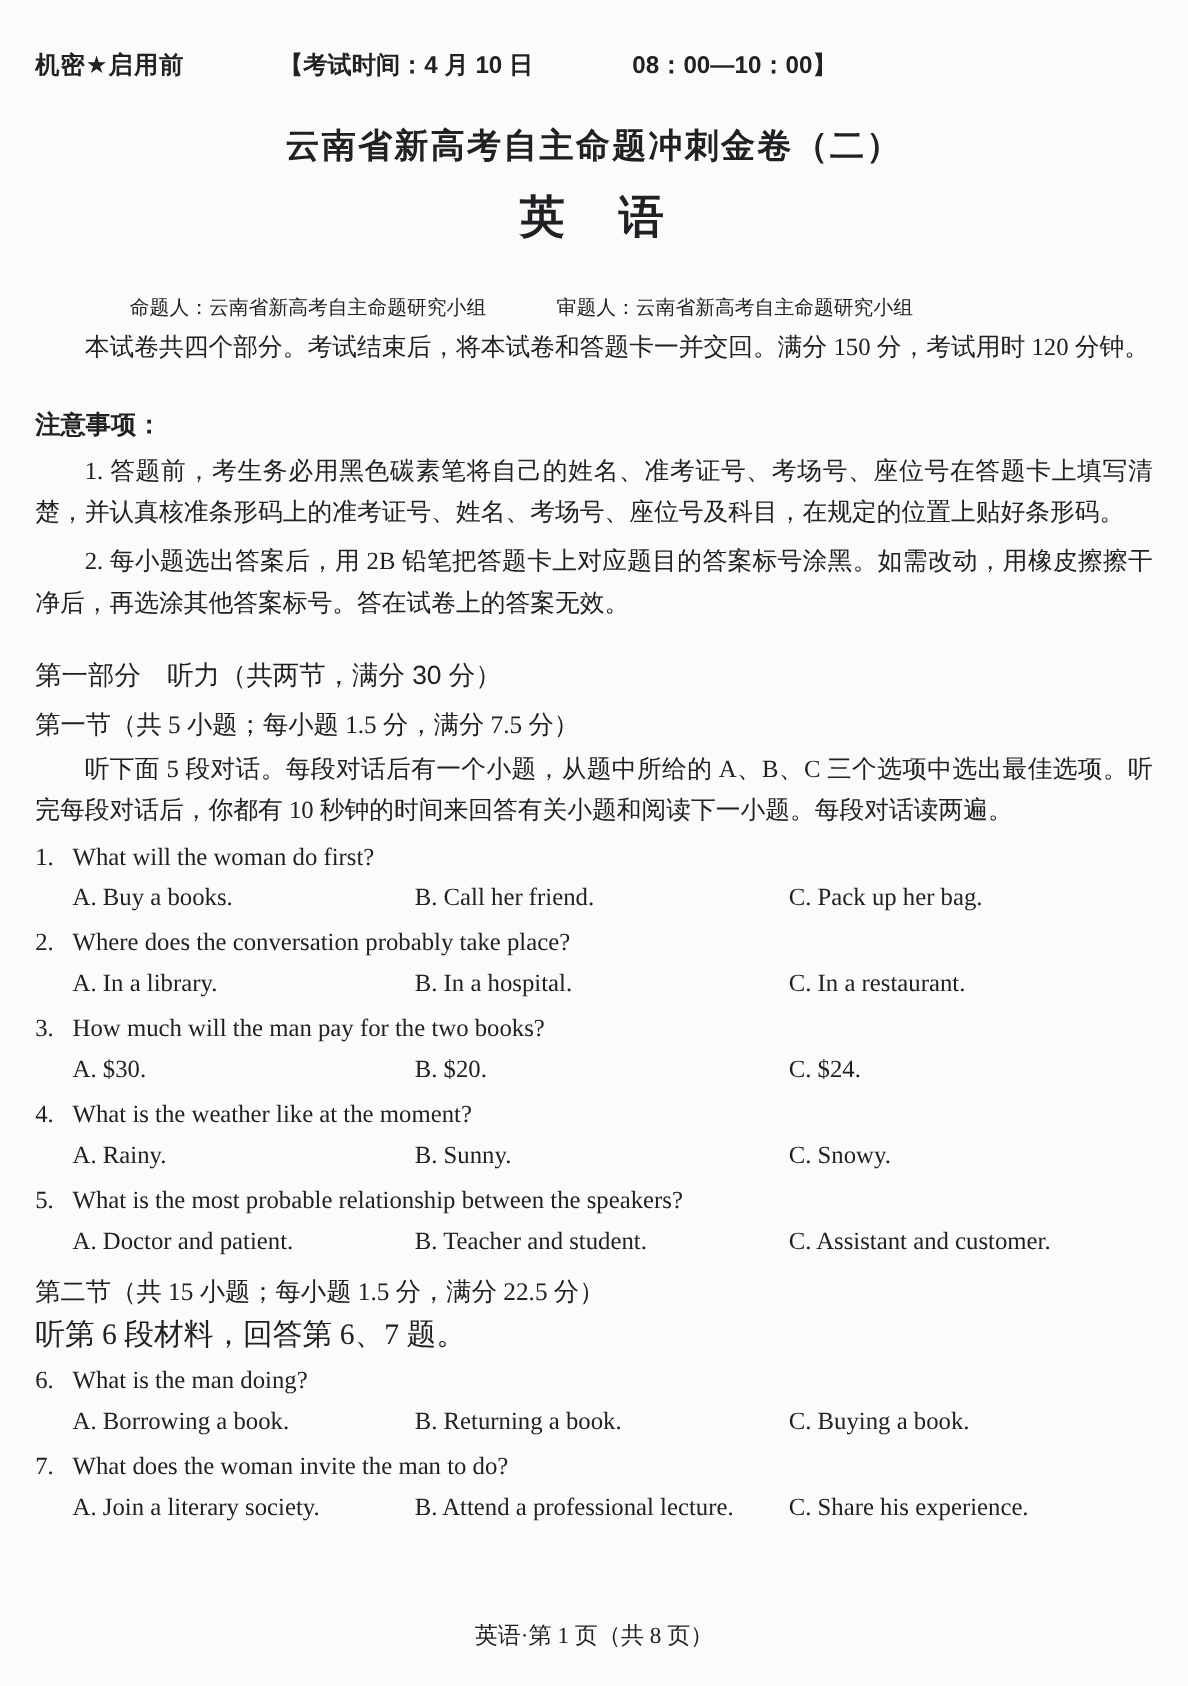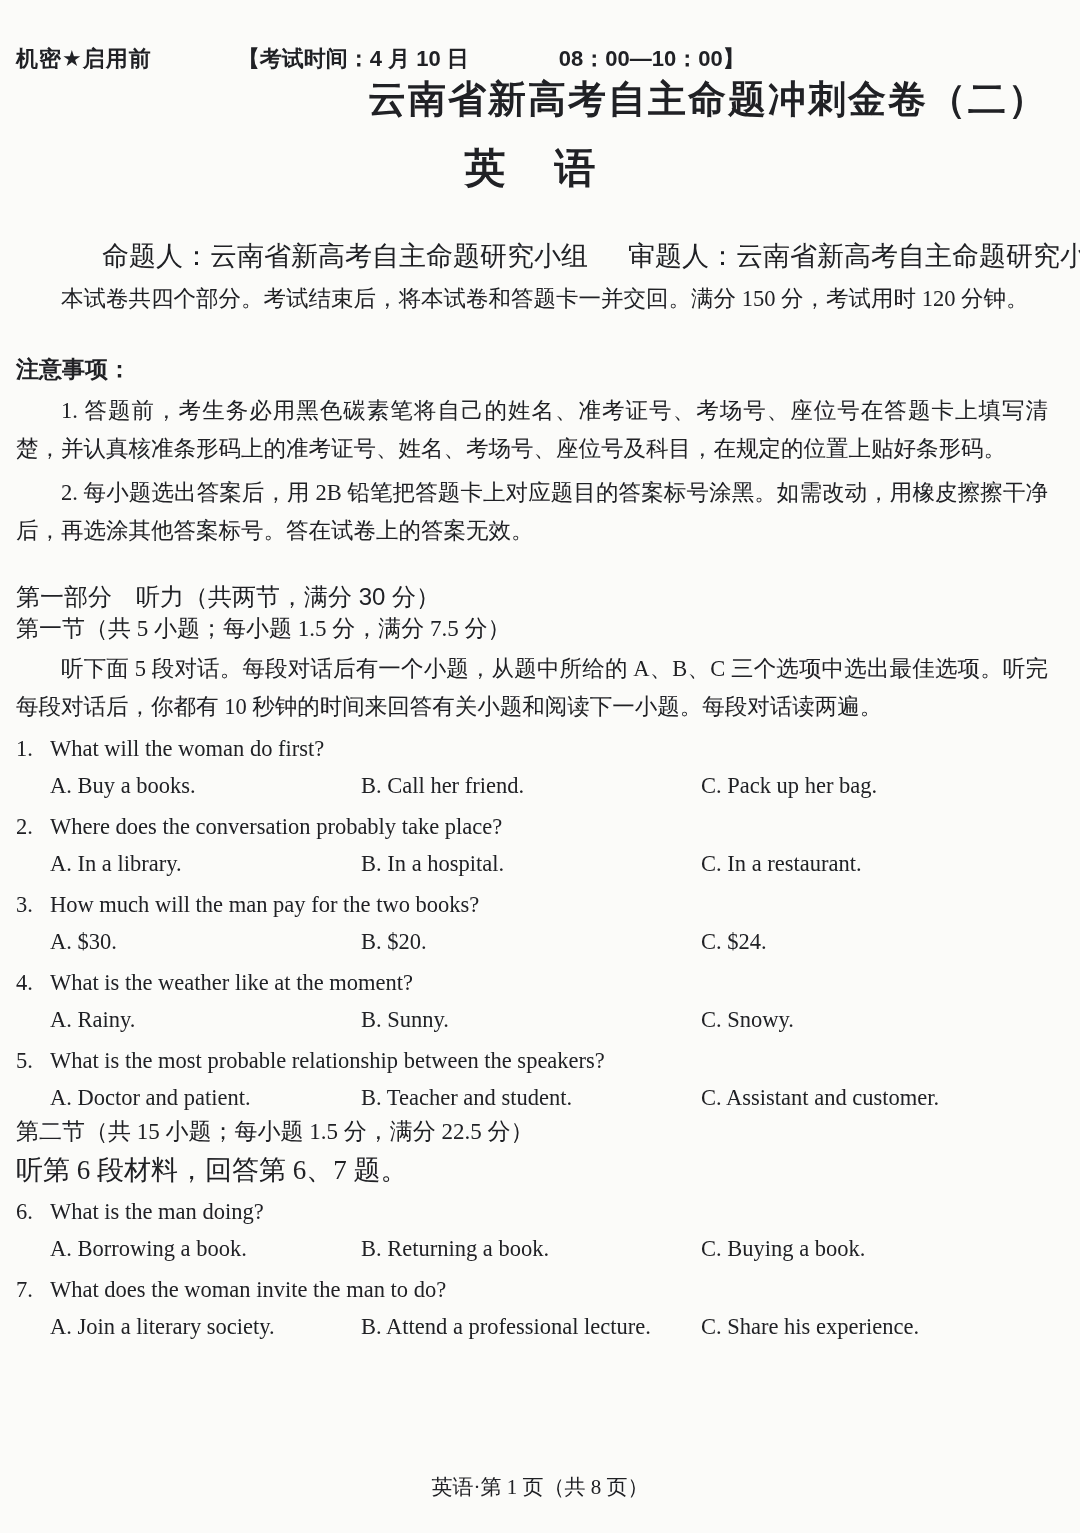--- a/index.html
+++ b/index.html
@@ -6,53 +6,54 @@
   html, body {
     width: 1080px; height: 1533px;
     background: #fbfbf9;
     font-family: "Liberation Serif", "DejaVu Serif", serif;
     color: #202125;
     overflow: hidden;
   }
   .page {
     position: relative;
     width: 1080px; height: 1533px;
-    padding: 44px 32px 0 16px;
+    padding: 44px 32px 0 32px;
   }
   .sans { font-family: "Liberation Sans", "DejaVu Sans", sans-serif; }
 
   .header-row {
     display: flex;
     align-items: baseline;
     font-weight: 700;
     font-size: 22px;
   }
   .header-confidential { letter-spacing: 1px; }
   .header-examtime { margin-left: 86px; }
   .header-timerange { margin-left: 90px; }
 
   .paper-title {
-    text-align: right;
-    font-size: 38px;
-    font-weight: 700;
+    text-align: center;
+    font-size: 31px;
+    font-weight: 700;
+    margin-top: 38px;
     letter-spacing: 2px;
   }
   .subject-title {
     text-align: center;
     font-size: 41px;
     font-weight: 700;
     margin-top: 16px;
     letter-spacing: 4px;
   }
 
   .setters {
     display: flex;
     padding-left: 86px;
-    gap: 40px;
-    font-size: 27px;
+    gap: 64px;
+    font-size: 18px;
     margin-top: 42px;
     white-space: nowrap;
   }
   .intro {
     font-size: 22.5px;
     line-height: 38px;
     text-indent: 2em;
     text-align: justify;
     margin-top: 6px;
   }
@@ -70,20 +71,21 @@
     margin-top: 7px;
   }
 
   .part-heading {
     font-weight: 400;
     font-size: 24px;
     margin-top: 32px;
   }
   .section-heading {
     font-size: 23px;
+    margin-top: 13px;
   }
   .instructions {
     font-size: 22.5px;
     line-height: 38px;
     text-indent: 2em;
     text-align: justify;
     margin-top: 6px;
   }
   .material-note {
     font-size: 27px;

